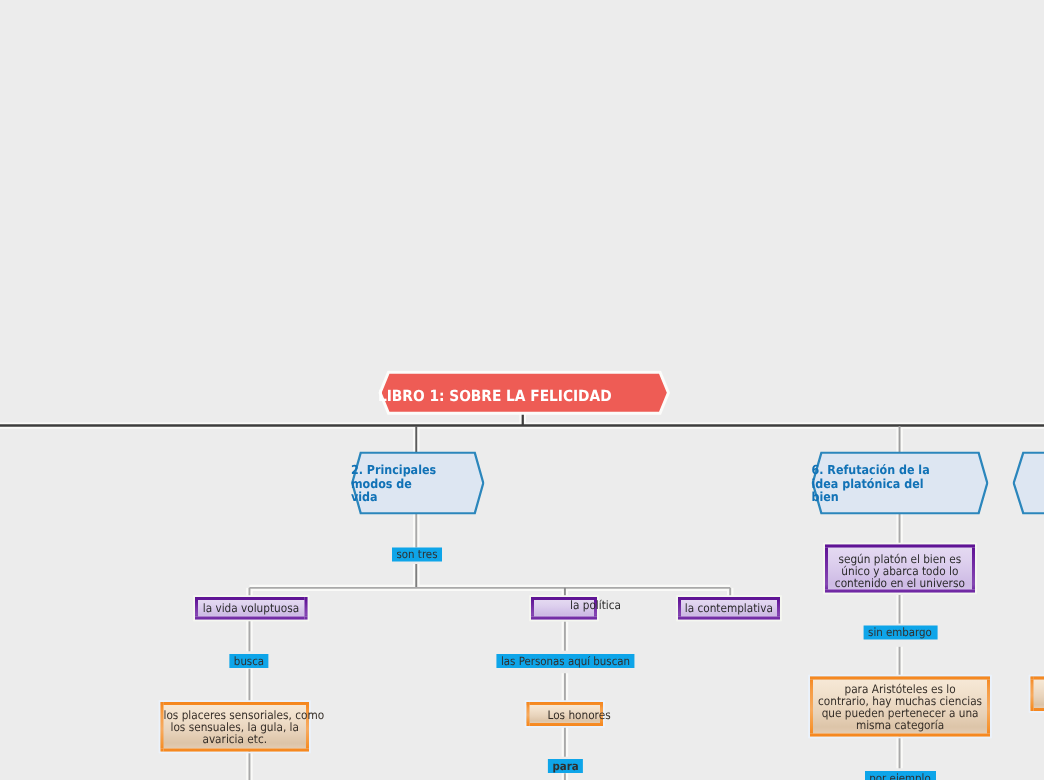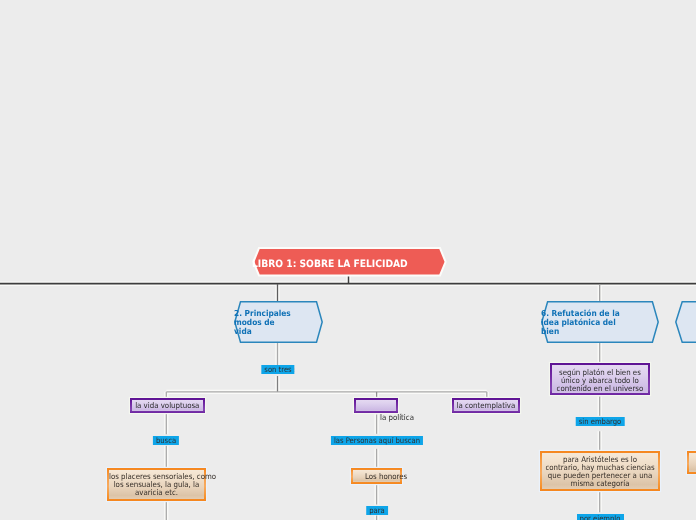--- a/index.html
+++ b/index.html
@@ -114,30 +114,30 @@
 
   <div class="hex" style="left:675.4px;top:301.4px;width:117.3px;height:41.2px;">
     <svg width="118" height="42" viewBox="0 0 118 42">
       <polygon points="7.2,0.8 111.4,0.8 117.2,21 111.4,41.2 7.2,41.2 0.8,21" fill="#dde6f2" stroke="#2b86bc" stroke-width="1.5"></polygon>
     </svg>
   </div>
 
   <div class="elabel" style="left:277.5px;top:365.4px;">son tres</div>
   <div class="elabel" style="left:166.3px;top:435.8px;">busca</div>
   <div class="elabel" style="left:376.6px;top:436.1px;">las Personas aquí buscan</div>
-  <div class="elabel" style="left:376.6px;top:505.9px;">para</div>
+  <div class="elabel" style="left:376.6px;top:505.9px;font-weight:bold;">para</div>
   <div class="elabel" style="left:599.7px;top:417.3px;">sin embargo</div>
   <div class="elabel" style="left:599.7px;top:513.5px;">por ejemplo</div>
 
   <div class="rect n-purple" style="left:130.3px;top:397.8px;width:74.6px;height:15.6px;">
     <span class="txt" style="top:2.4px;"><span class="ln">la vida voluptuosa</span></span>
   </div>
 
   <div class="rect n-purple" style="left:354.3px;top:397.7px;width:43.7px;height:15.2px;">
-    <span class="txt" style="top:14px;padding-left:24px;"><span class="ln">la política</span></span>
+    <span class="txt" style="top:0;padding-left:24px;"><span class="ln">la política</span></span>
   </div>
 
   <div class="rect n-purple" style="left:452.3px;top:397.9px;width:67.8px;height:15px;">
     <span class="txt" style="top:2.5px;"><span class="ln">la contemplativa</span></span>
   </div>
 
   <div class="rect n-orange" style="left:106.9px;top:467.9px;width:99px;height:32.9px;">
     <span class="txt" style="top:3.2px;"><span class="ln">los placeres sensoriales, como</span><br><span class="ln">los sensuales, la gula, la</span><br><span class="ln">avaricia etc.</span></span>
   </div>
 

